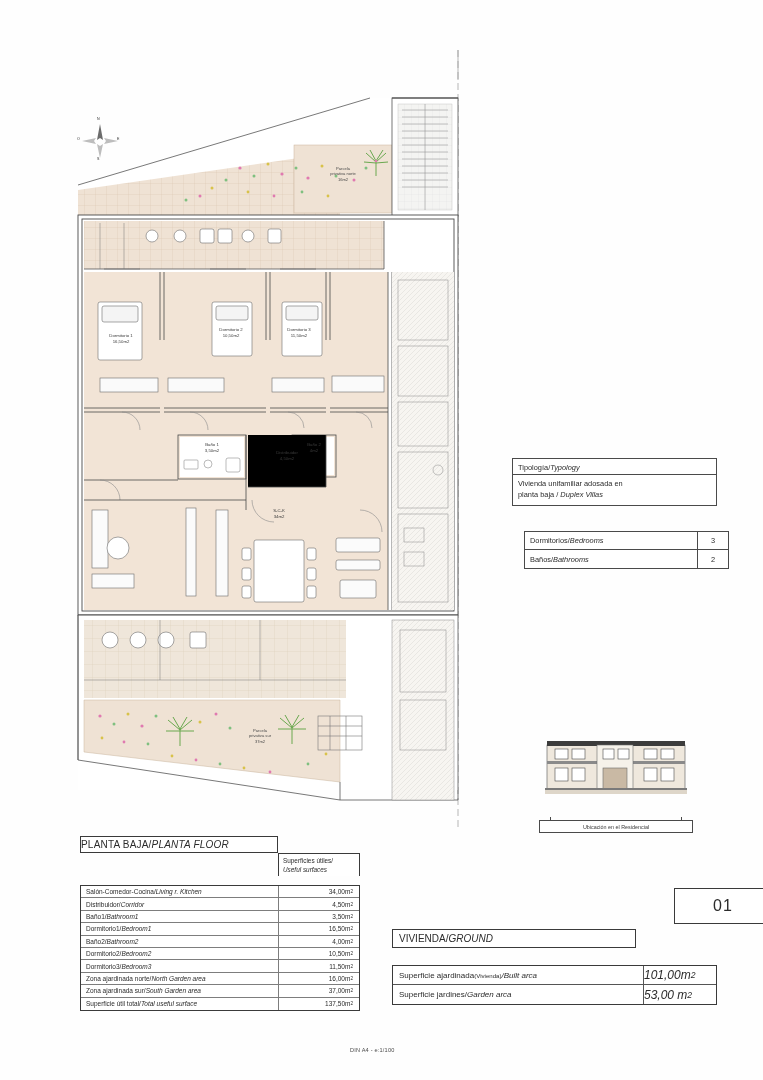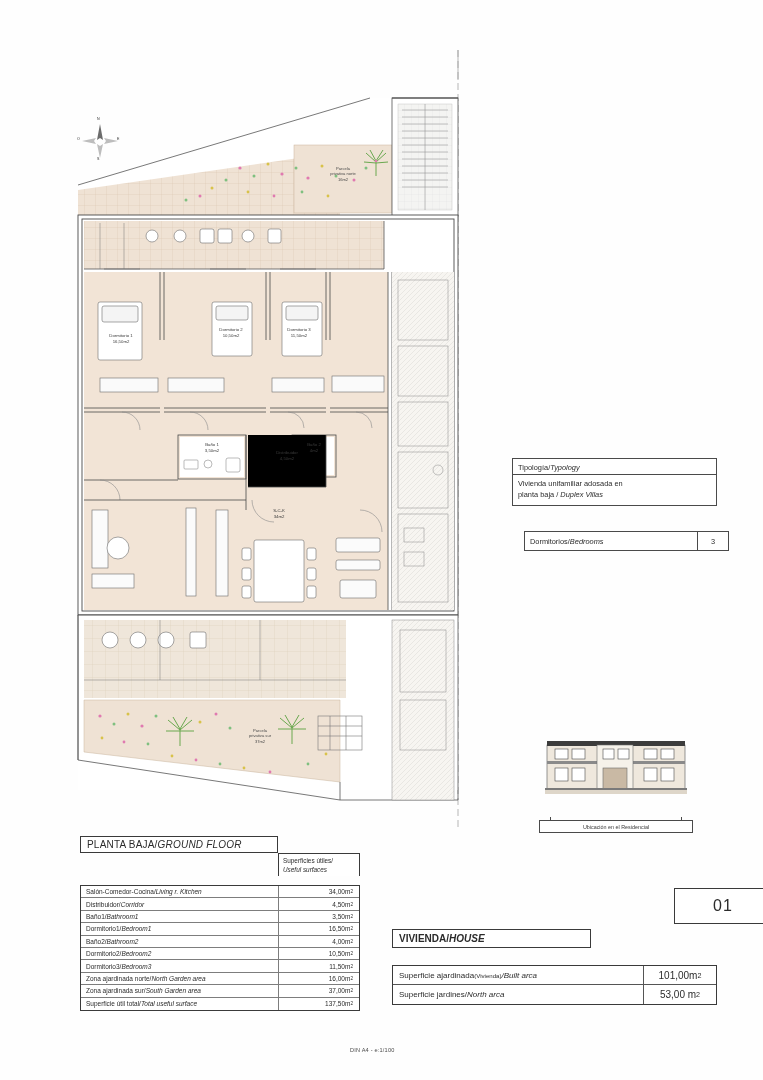--- a/index.html
+++ b/index.html
@@ -108,21 +108,21 @@
   #location-box::before, #location-box::after {
     content: ""; position: absolute; top: -4px; width: 0.7px; height: 4px; background: #4a4a4a;
   }
   #location-box::before { left: 10px; }
   #location-box::after { right: 10px; }
 
   
   #floor-title {
     position: absolute; left: 80px; top: 836px; width: 198px; height: 17px;
     border: 0.8px solid #3a3a3a; box-sizing: border-box;
-    display: flex; align-items: center; padding-left: 6px;
+    display: flex; align-items: center; 
     font-size: 10px; letter-spacing: .2px; background: #fff;
   }
   #surfaces-head {
     position: absolute; left: 278px; top: 853px; width: 82px; height: 23px;
     border: 0.7px solid #3a3a3a; border-bottom: none; box-sizing: border-box;
     padding: 2px 4px; font-size: 6.4px; line-height: 1.45; background: #fff;
   }
   #surfaces-table {
     position: absolute; left: 80px; top: 885px; width: 280px;
     border: 0.7px solid #3a3a3a; box-sizing: border-box; background: #fff;
@@ -149,38 +149,38 @@
   }
 
   
   #house-number {
     position: absolute; left: 638px; top: 888px; width: 98px; height: 36px;
     border: 0.8px solid #3a3a3a; box-sizing: border-box; background: #fff;
     display: flex; align-items: center; justify-content: center;
     font-size: 16px; letter-spacing: 1px; margin-left: 36px;
   }
   #house-title {
-    position: absolute; left: 392px; top: 929px; width: 199px; height: 19px;
+    position: absolute; left: 392px; top: 929px; width: 244px; height: 19px;
     border: 0.8px solid #3a3a3a; box-sizing: border-box; background: #fff;
-    display: flex; align-items: center; padding-left: 6px; font-size: 10px; font-weight: bold;
+    display: flex; align-items: center; padding-left: 6px; font-size: 10px;
   }
   #house-table {
     position: absolute; left: 392px; top: 965px; width: 325px;
     border: 0.7px solid #3a3a3a; box-sizing: border-box; background: #fff;
   }
   #house-table .hrow {
     display: flex; height: 19px; align-items: center;
     border-bottom: 0.6px solid #555; box-sizing: border-box;
   }
   #house-table .hrow:last-child { border-bottom: none; }
   #house-table .hrow .nm { flex: 1 1 auto; padding-left: 6px; font-size: 8px; white-space: nowrap; }
   #house-table .hrow .am {
-    flex: 0 0 72px; text-align: center; font-size: 10px;
+    flex: 0 0 72px; text-align: center; font-size: 12px;
     border-left: 0.6px solid #555; align-self: stretch;
-    display: flex; align-items: center; justify-content: center;
+    display: flex; align-items: center;  font-style: italic;
   }
   .sub { font-size: 0.76em; }
 </style>
 </head>
 <body>
 
 <div class="sheet">
 
   <div id="plan-area">
 
@@ -537,20 +537,26 @@
     </div>
   </div>
 
   <div class="info-table" id="rooms-table">
     <div class="info-row">
       <div class="lbl">
         <span>Dormitorios/</span><span class="it">Bedrooms</span>
       </div>
       <div class="val">3</div>
     </div>
+    <div class="info-row">
+      <div class="lbl">
+        <span>Baños/</span><span class="it">Bathrooms</span>
+      </div>
+      <div class="val">2</div>
+    </div>
   </div>
 
   <div id="elevation">
     <svg width="142" height="62" viewBox="0 0 142 62">
       <rect x="2" y="10" width="138" height="44" fill="#efe8dd" stroke="#6b6b6b" stroke-width="0.7"></rect>
       <rect x="2" y="6" width="138" height="5" fill="#3c3c3c"></rect>
       <rect x="2" y="26" width="138" height="3" fill="#8a8a8a"></rect>
       <rect x="52" y="10" width="36" height="44" fill="#f6f2ea" stroke="#6b6b6b" stroke-width="0.6"></rect>
       <g fill="#ffffff" stroke="#4a4a4a" stroke-width="0.6">
         <rect x="10" y="14" width="13" height="10"></rect>
@@ -566,21 +572,21 @@
       </g>
       <rect x="58" y="33" width="24" height="21" fill="#c9b9a4" stroke="#6b6b6b" stroke-width="0.6"></rect>
       <rect x="0" y="53" width="142" height="2" fill="#7a7a7a"></rect>
       <rect x="0" y="55" width="142" height="4" fill="#ded6c9"></rect>
     </svg>
   </div>
   <div id="location-box">Ubicación en el Residencial</div>
 
   <div id="floor-title">
     <span>PLANTA BAJA/</span>
-      <span class="it">GROUND FLOOR</span>
+      <span class="it">PLANTA FLOOR</span>
   </div>
 
   <div id="surfaces-head">
     <span>Superficies útiles/</span><br>
     <span class="it">Useful surfaces</span>
   </div>
 
   <div id="surfaces-table">
     <div class="srow">
       <div class="nm"><span>Salón-Comedor-Cocina/</span><span class="it">Living r. Kitchen</span></div>
@@ -653,33 +659,33 @@
         </div>
     </div>
   </div>
 
   <div id="scale-note">DIN A4 - e:1/100</div>
 
   <div id="house-number">01</div>
 
   <div id="house-title">
     <span>VIVIENDA/</span>
-      <span class="it">HOUSE</span>
+      <span class="it">GROUND</span>
   </div>
 
   <div id="house-table">
     <div class="hrow">
       <div class="nm"><span>Superficie ajardinada</span><span class="sub">(Vivienda)</span><span class="it">/Built arca</span></div>
       <div class="am">
           <span>101,00m</span>
           <sup>2</sup>
         </div>
     </div>
     <div class="hrow">
-      <div class="nm"><span>Superficie jardines/</span><span class="it">North arca</span></div>
+      <div class="nm"><span>Superficie jardines/</span><span class="it">Garden arca</span></div>
       <div class="am">
           <span>53,00 m</span>
           <sup>2</sup>
         </div>
     </div>
   </div>
 
 </div>
 
 </body></html>

